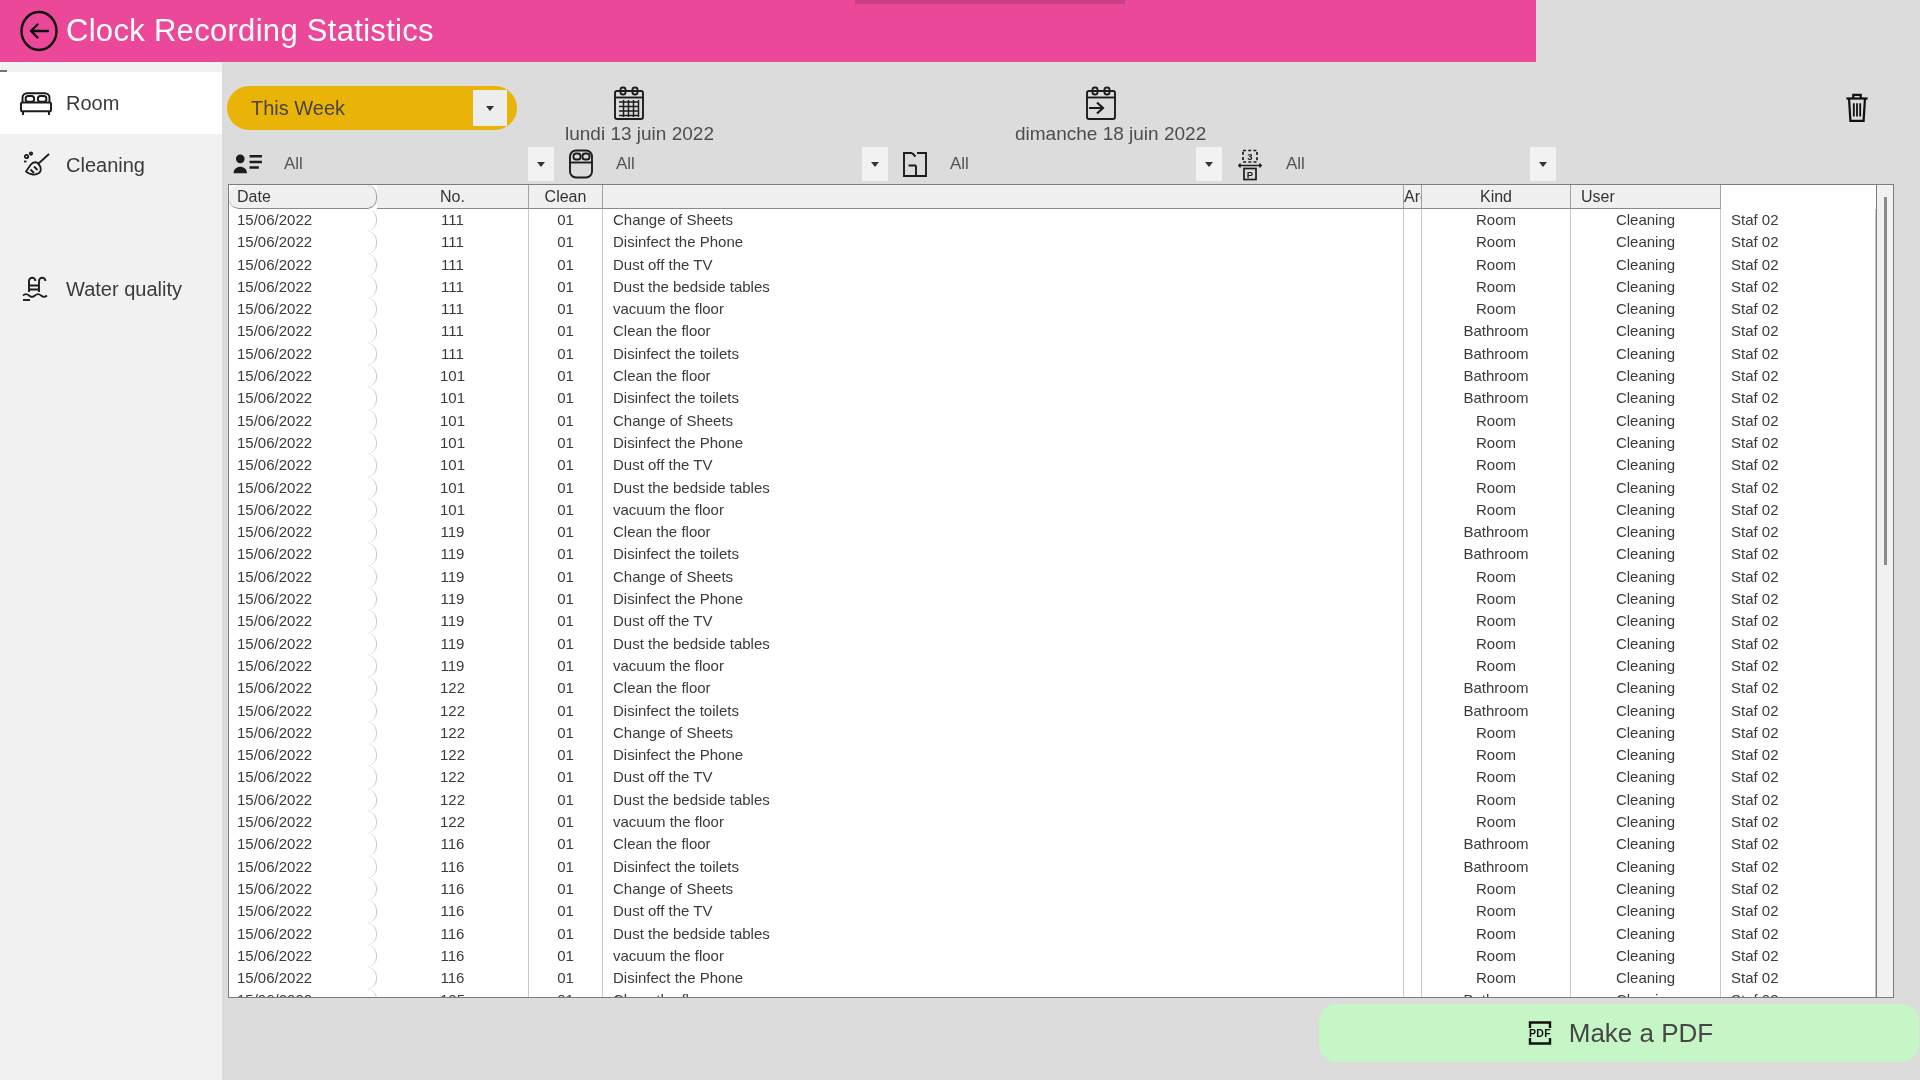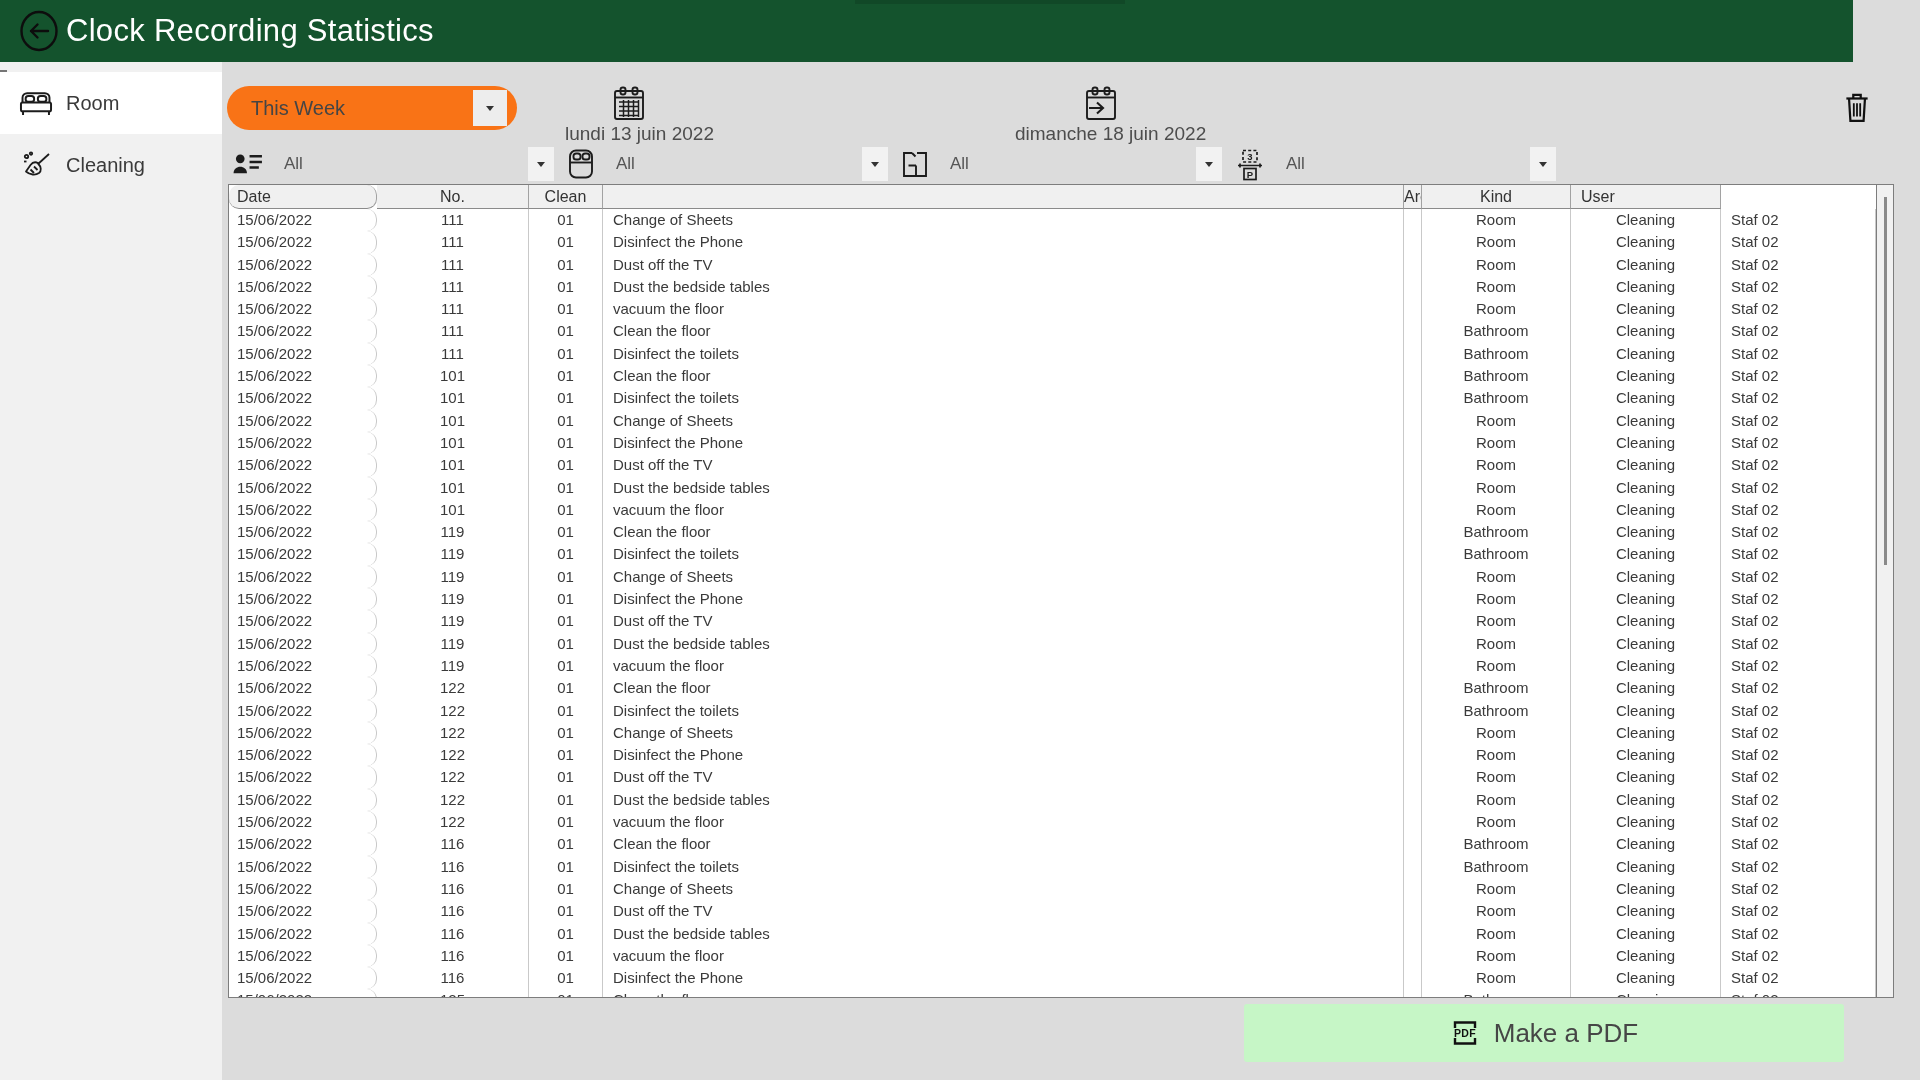--- a/index.html
+++ b/index.html
@@ -1,36 +1,36 @@
 <!DOCTYPE html>
 <html><head>
 <meta charset="utf-8">
 <style>
   html,body{margin:0;padding:0;width:1920px;height:1080px;overflow:hidden;
     background:#dcdcdc;font-family:"Liberation Sans",sans-serif;
     -webkit-font-smoothing:antialiased;}
   svg{display:block;}
 
   
-  .header{position:absolute;left:0;top:0;width:1853px;height:62px;background:#14532d;}
+  .header{position:absolute;left:0;top:0;width:1536px;height:62px;background:#ec4899;}
   .top-shadow{position:absolute;left:855px;top:0;width:270px;height:4px;background:rgba(0,0,0,.13);}
   .back-btn{position:absolute;left:18px;top:10px;width:42px;height:42px;background:transparent;border:none;padding:0;cursor:pointer;}
   .app-title{position:absolute;left:66px;top:0;height:62px;line-height:62px;margin:0;
     font-size:31px;font-weight:300;color:#ffffff;letter-spacing:.3px;white-space:nowrap;}
 
   
   .sidebar{position:absolute;left:0;top:62px;width:222px;height:1018px;background:#f1f1f1;}
   .side-scroll{position:absolute;left:0;top:8px;width:7px;height:62px;background:#757575;}
   .side-item{position:absolute;left:0;width:222px;height:62px;display:flex;align-items:center;cursor:pointer;}
   .side-item.sel{background:#ffffff;}
   .side-item .ic{margin-left:18px;width:36px;display:flex;justify-content:center;}
   .side-item .lbl{margin-left:12px;font-size:20px;color:#3a3a3a;white-space:nowrap;}
 
   
-  .pill{position:absolute;left:227px;top:86px;width:290px;height:44px;background:#f97316;
+  .pill{position:absolute;left:227px;top:86px;width:290px;height:44px;background:#eab308;
     border-radius:22px;display:flex;align-items:center;cursor:pointer;}
   .pill .val{margin-left:24px;font-size:20px;color:#454545;}
   .pill-btn{position:absolute;right:10px;top:4px;width:34px;height:36px;background:#ededed;
     display:flex;align-items:center;justify-content:center;border:none;cursor:pointer;}
   .tri{width:0;height:0;border-left:4px solid transparent;border-right:4px solid transparent;border-top:5px solid #333;}
 
   .datefield{position:absolute;top:86px;height:44px;display:flex;align-items:center;cursor:pointer;flex-direction:column;}
   .datefield .txt{margin-left:20px;font-size:19px;color:#4d4d4d;white-space:nowrap;}
   .trash-btn{position:absolute;left:1842px;top:88px;width:36px;height:38px;background:transparent;border:none;padding:0;cursor:pointer;}
 
@@ -53,22 +53,22 @@
   .cell{box-sizing:border-box;white-space:nowrap;overflow:hidden;}
   .c-date{padding-left:8px;border-radius:10px;}
   .c-no,.c-stage,.c-area,.c-kind{text-align:center;}
   .c-name,.c-user{padding-left:10px;}
 
   .vscroll{position:absolute;right:0;top:0;width:17px;height:812px;background:#f1f1f1;
     border-left:1px solid #7d7d7d;box-sizing:border-box;cursor:pointer;}
   .vthumb{position:absolute;left:7px;top:12px;width:3px;height:368px;background:#8a8a8a;}
 
   
-  .pdf-btn{position:absolute;left:1244px;top:1004px;width:600px;height:58px;background:#c6f6c6;
-    border:none;border-radius:3px;display:flex;align-items:center;justify-content:center;gap:14px;cursor:pointer;}
+  .pdf-btn{position:absolute;left:1319px;top:1004px;width:600px;height:58px;background:#c6f6c6;
+    border:none;border-radius:18px;display:flex;align-items:center;justify-content:center;gap:14px;cursor:pointer;}
   .pdf-btn .lbl{font-size:26px;color:#464646;}
 </style>
 </head>
 <body>
 
 <div class="header">
   <div class="top-shadow"></div>
   <button class="back-btn">
     <span>
       <svg width="42" height="42" viewBox="0 0 42 42" fill="none" stroke="#0d0d0d" stroke-width="2.4">
@@ -104,20 +104,32 @@
         <path d="M10.5 19.5 l3.5 3.5 M14 16.5 l3.5 3.5"></path>
         <circle cx="6.5" cy="6.5" r="1.7"></circle>
         <circle cx="11" cy="3.6" r="1.2"></circle>
         <path d="M4 11.5 h2.5"></path>
       </svg>
     </span>
     <span class="lbl">Cleaning</span>
   </div>
 
 
+  <div class="side-item" style="top:196px">
+    <span class="ic">
+      <svg width="34" height="30" viewBox="0 0 34 30" fill="none" stroke="#1c1c1c" stroke-width="1.9">
+        <path d="M10 18 V7 a3.2 3.2 0 0 1 6.4 0"></path>
+        <path d="M20 18 V7 a3.2 3.2 0 0 1 6.4 0"></path>
+        <path d="M10 11.5 h10 M10 15.5 h10"></path>
+        <path d="M4 21.5 q3 -2.6 6 0 t6 0 t6 0 t6 0" stroke-width="1.7"></path>
+        <path d="M4 26 h7"></path>
+      </svg>
+    </span>
+    <span class="lbl">Water quality</span>
+  </div>
 </nav>
 
 <div class="pill">
   <span class="val">This Week</span>
   <button class="pill-btn">
     <span class="tri"></span>
   </button>
 </div>
 
 <div class="datefield" style="left:545px">

